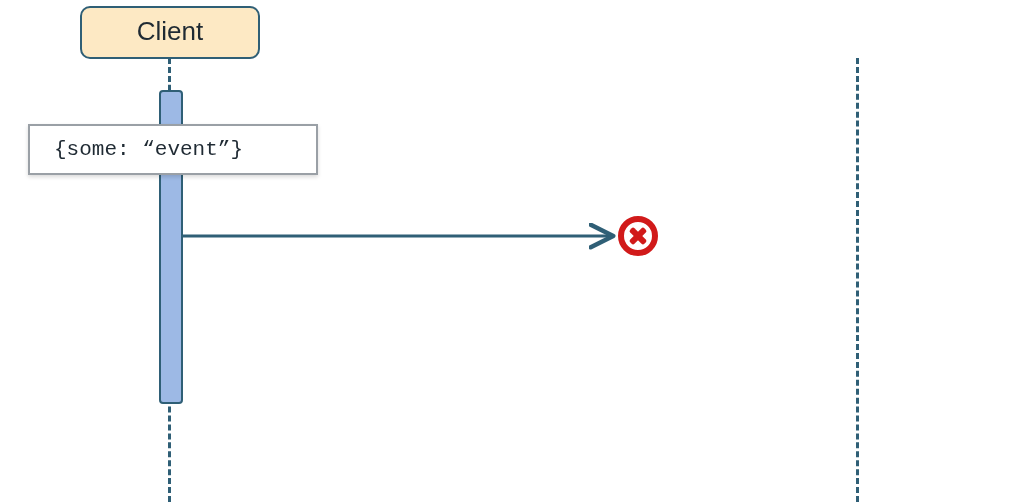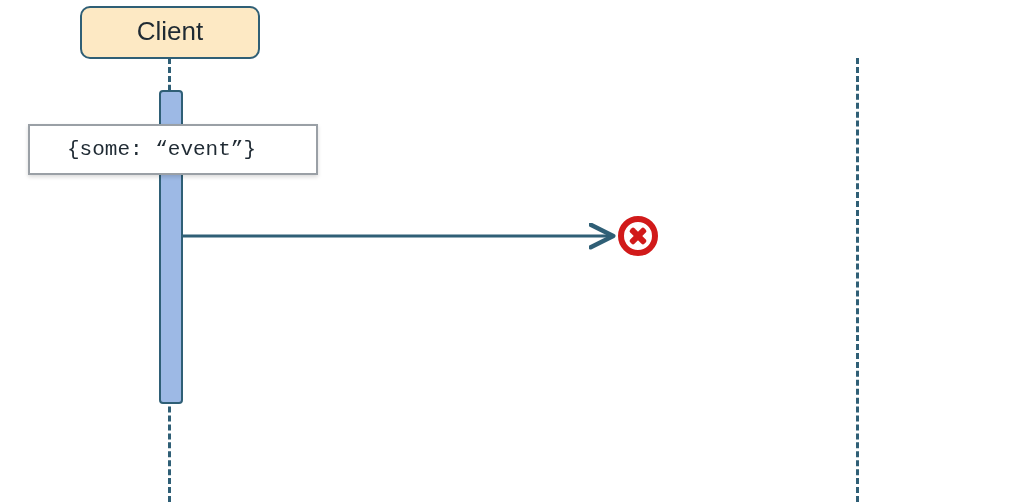--- a/index.html
+++ b/index.html
@@ -51,21 +51,21 @@
   }
 
   
   .note {
     position: absolute;
     background: #ffffff;
     border: 2px solid #9aa0a6;
     font-family: "Courier New", Courier, monospace;
     font-size: 21px;
     color: #1f2a33;
-    padding: 12px 37px;
+    padding: 12px 24px;
     box-sizing: border-box;
     box-shadow: 0 2px 4px rgba(0,0,0,0.15);
     white-space: nowrap;
   }
 
   
   svg.arrow {
     position: absolute;
     overflow: visible;
   }

